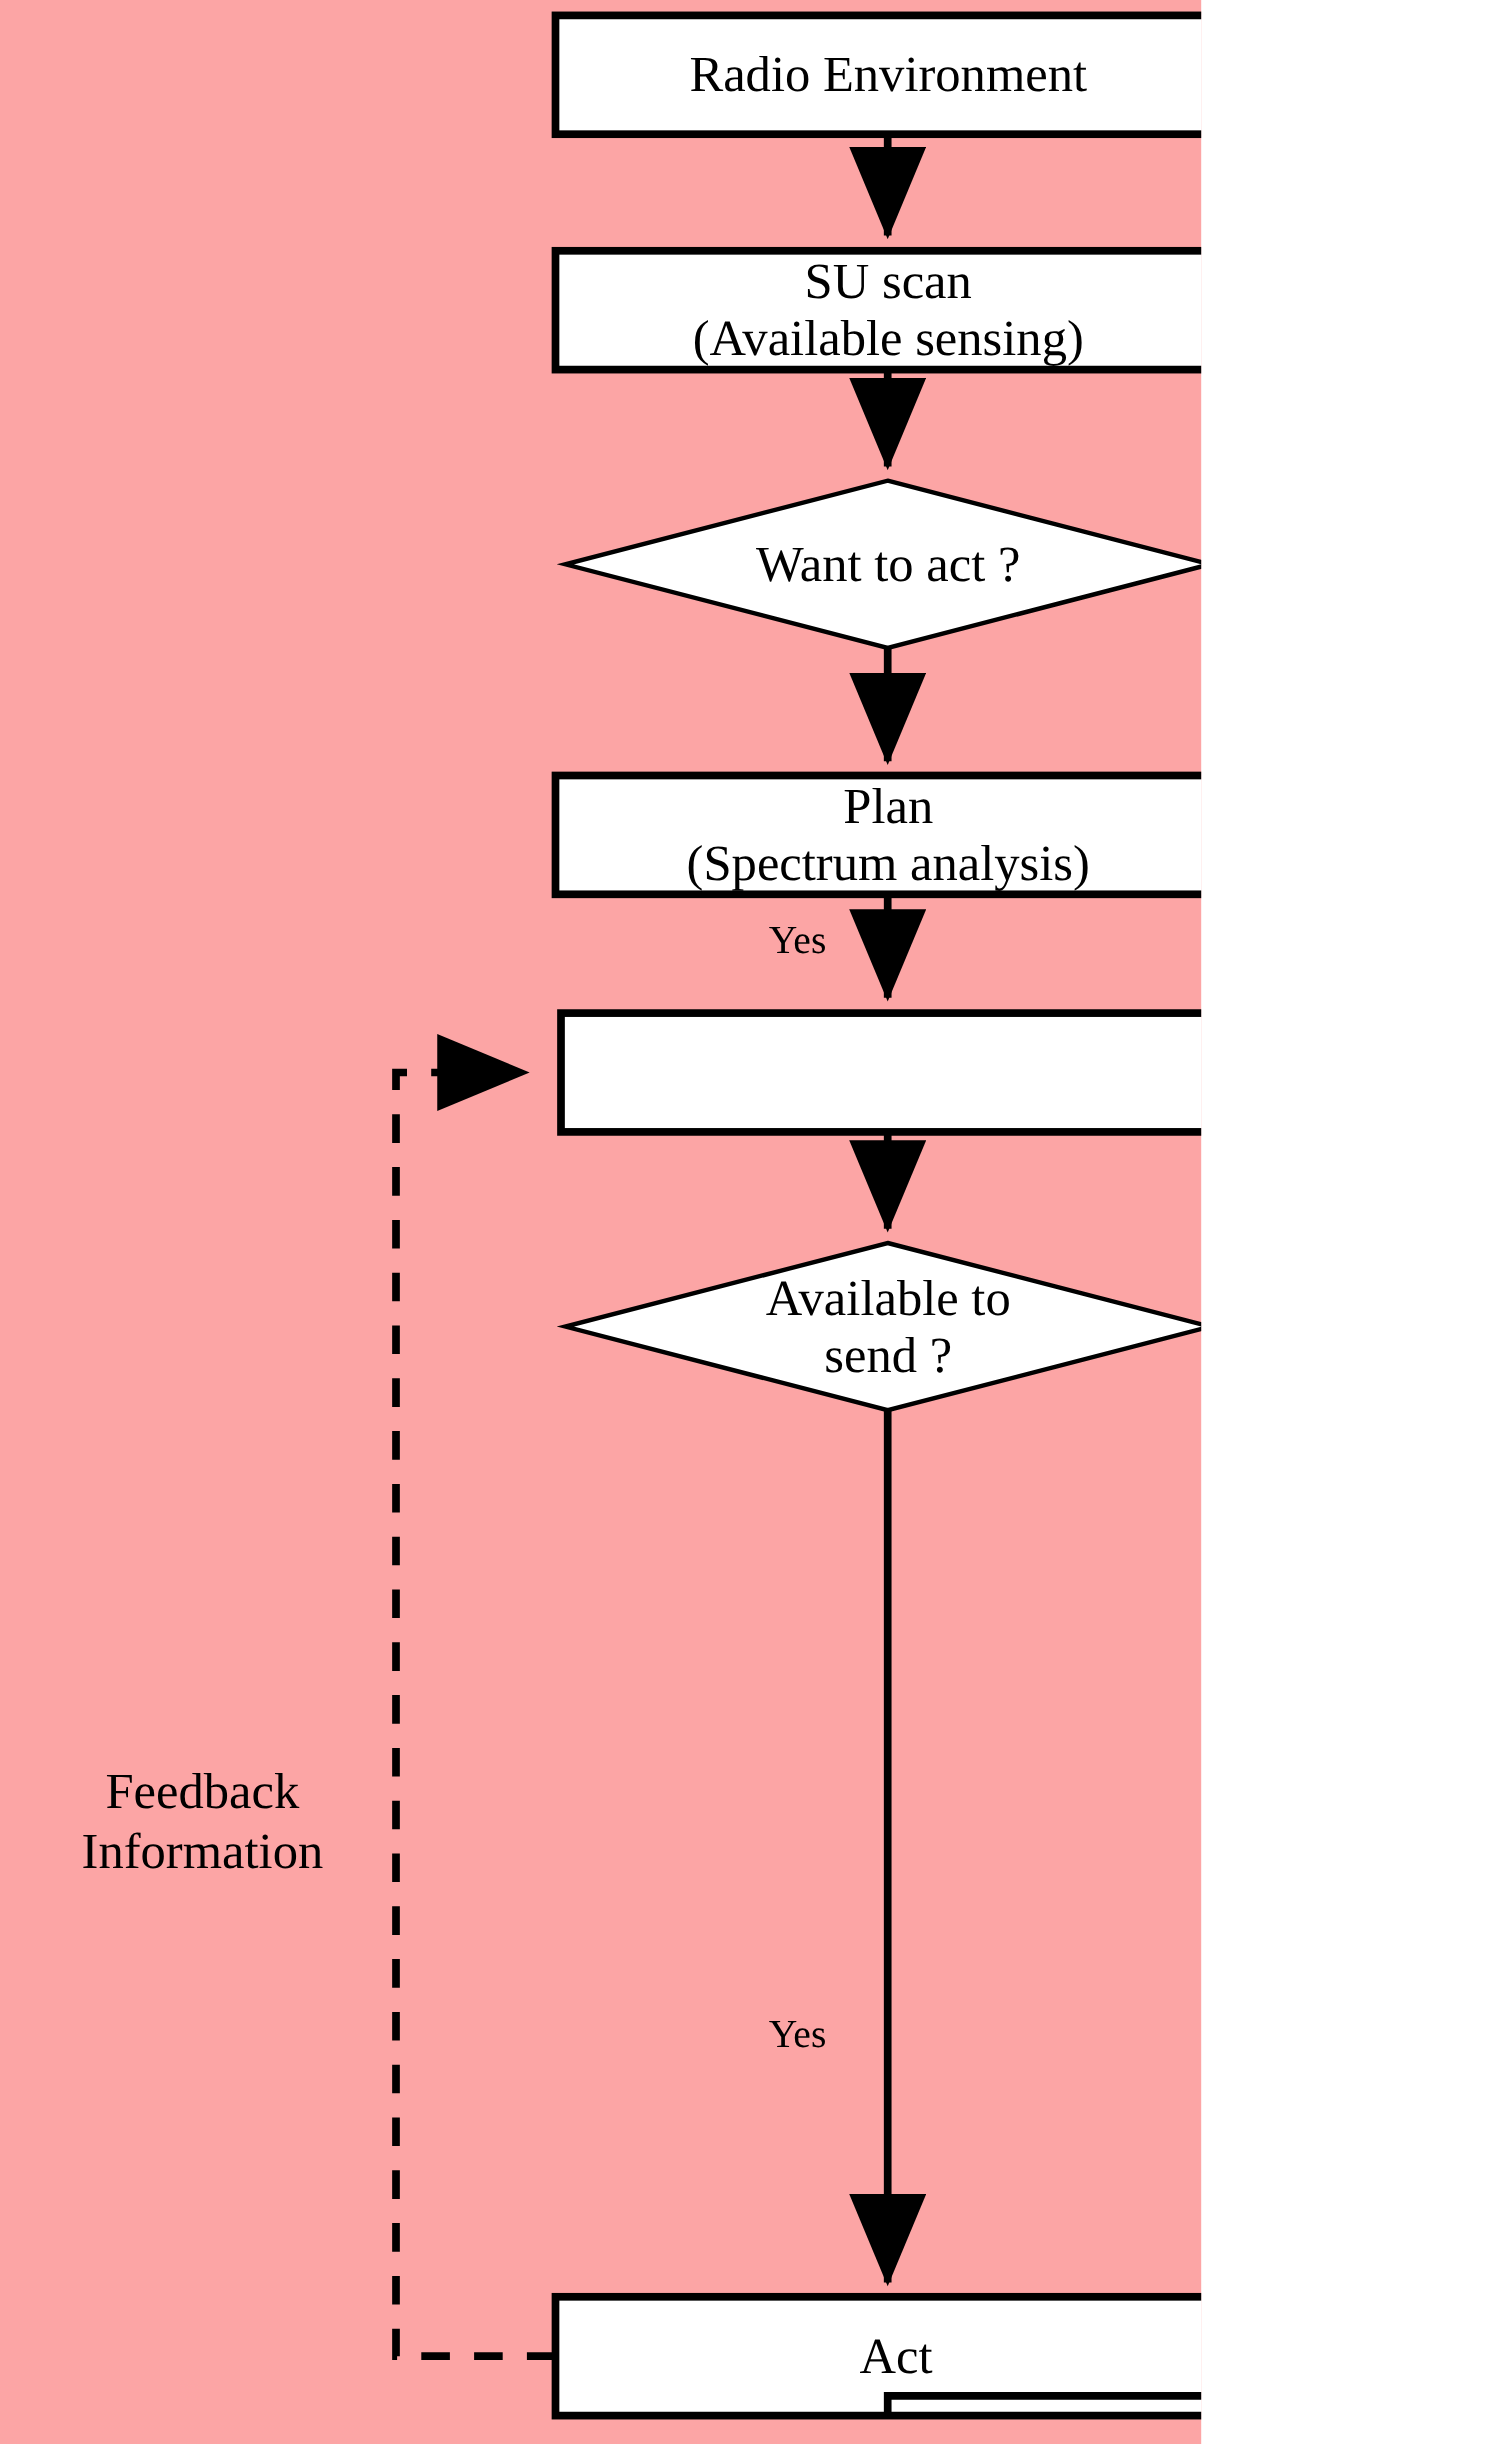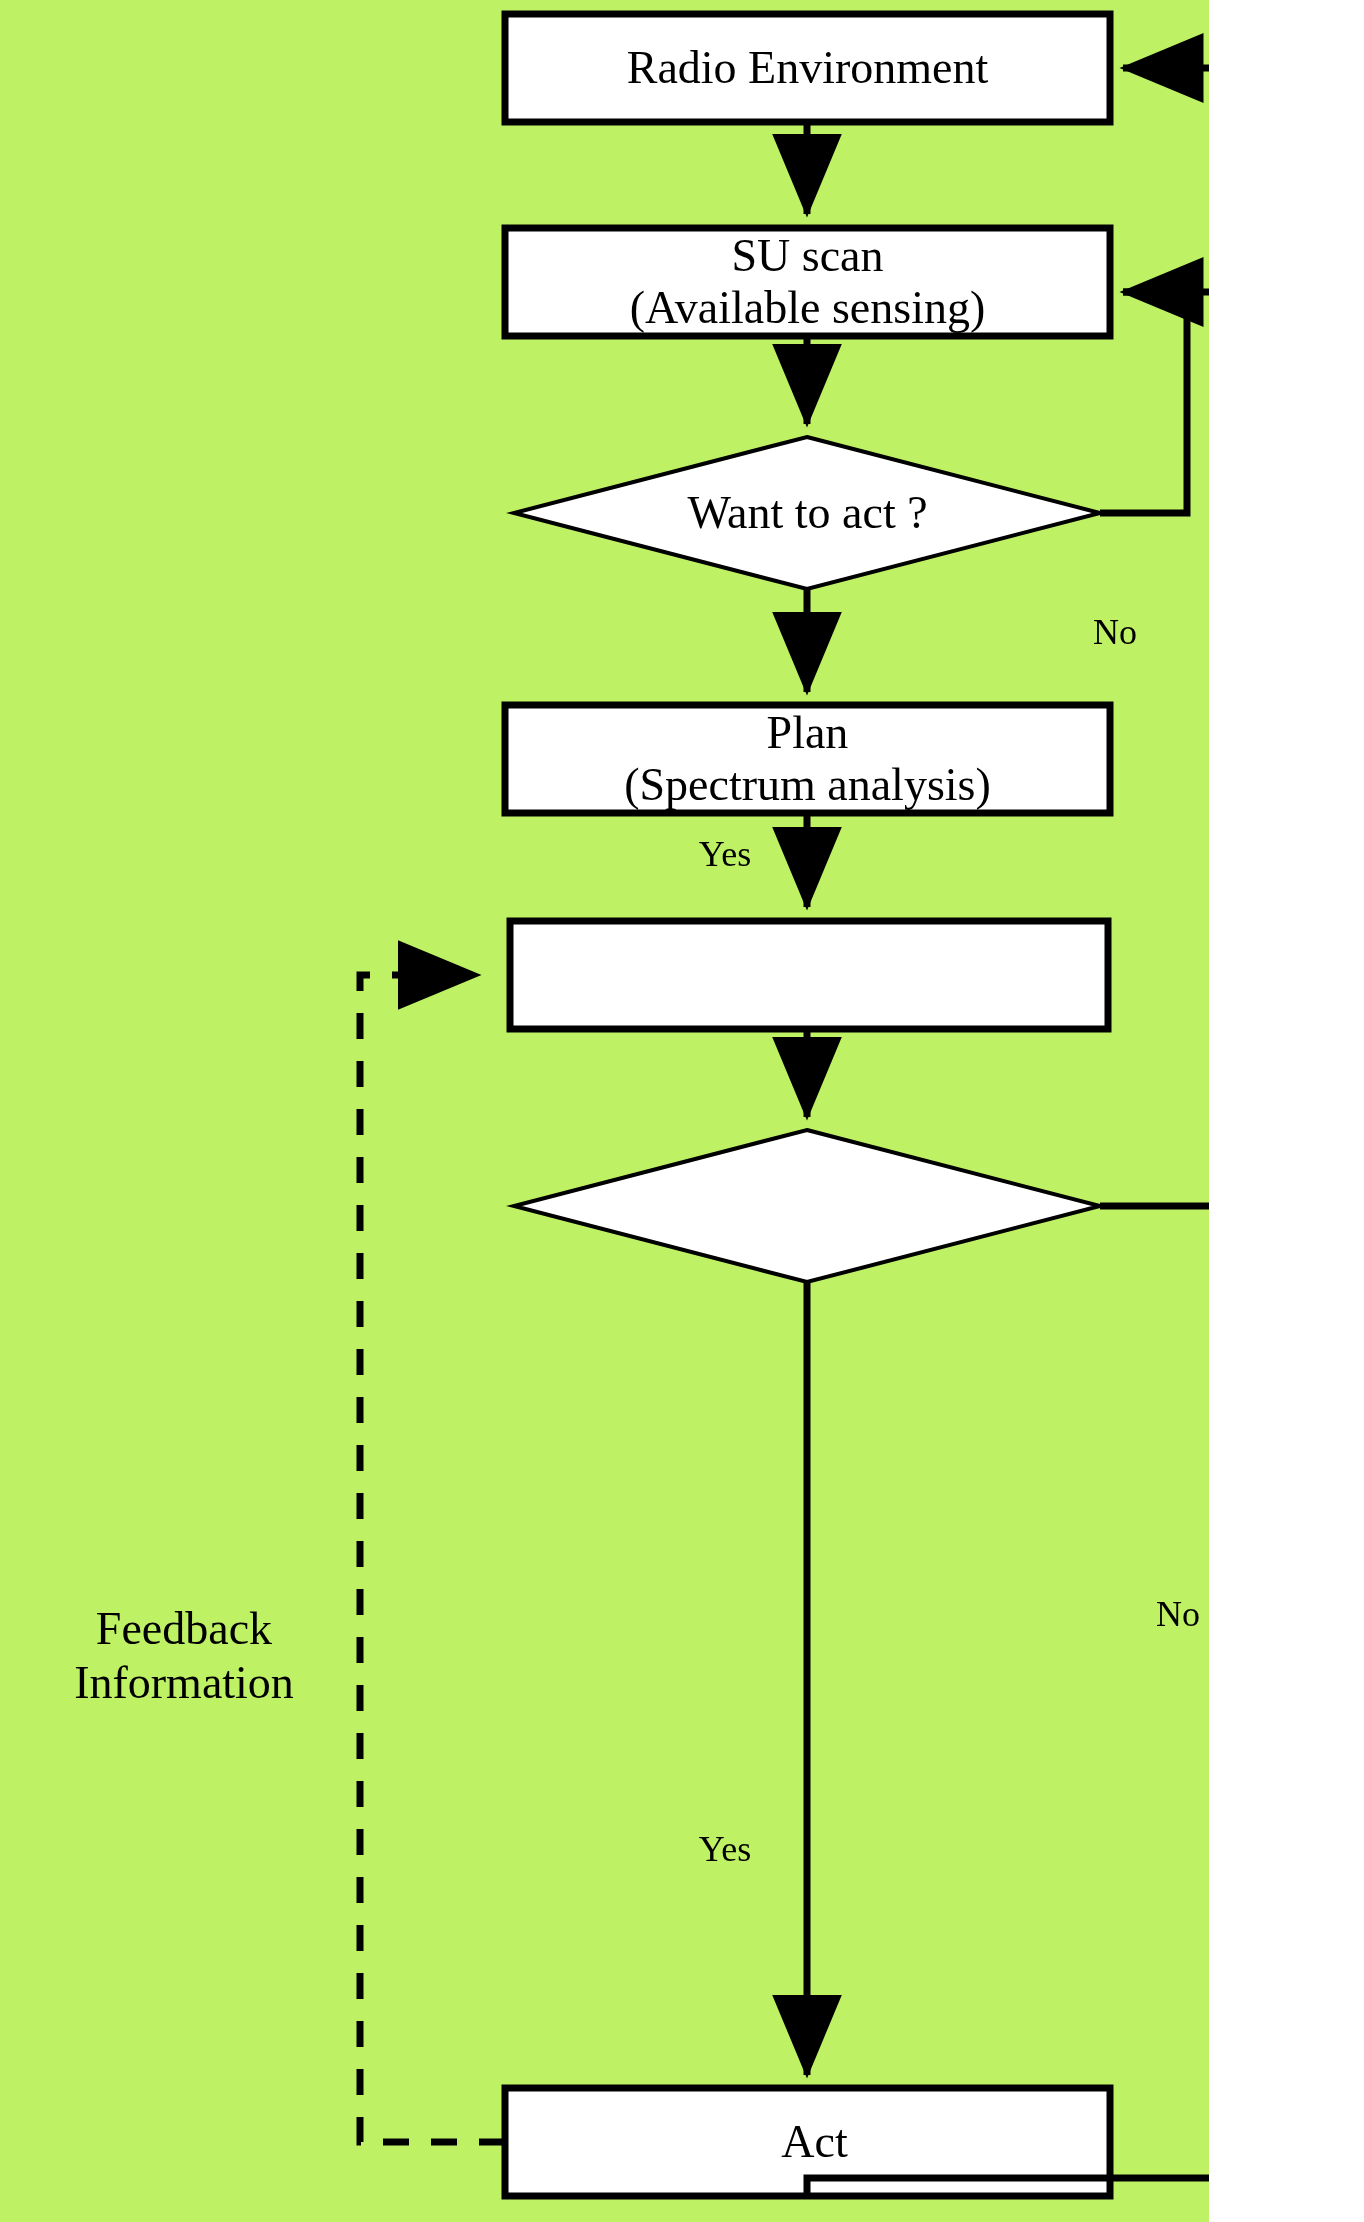--- a/index.html
+++ b/index.html
@@ -1,17 +1,17 @@
 <!DOCTYPE html>
 <html><head>
 <meta charset="utf-8">
 <style>
   html,body{margin:0;padding:0;background:#ffffff;}
   body{width:1364px;height:2222px;font-family:"Liberation Serif","DejaVu Serif",serif;color:#000;}
-  #canvas{position:relative;width:1209px;height:2222px;overflow:hidden;background:#bef264;}
+  #canvas{position:relative;width:1092px;height:2222px;overflow:hidden;background:#fca5a5;}
   svg.layer{position:absolute;left:0;top:0;width:1364px;height:2222px;}
   .node-label{
     position:absolute;
     display:flex;align-items:center;justify-content:center;
     text-align:center;
     line-height:1.12;
     font-size:46px;
     white-space:pre-line;
     pointer-events:none;
   }
@@ -73,20 +73,22 @@
 
   <div class="node-label" style="left:505px;top:228px;width:605px;height:108px;">SU scan
 (Available sensing)</div>
 
   <div class="node-label" style="left:560px;top:463px;width:495px;height:100px;">Want to act ?</div>
 
   <div class="node-label" style="left:505px;top:705px;width:605px;height:108px;">Plan
 (Spectrum analysis)</div>
 
 
+  <div class="node-label" style="left:560px;top:1148px;width:495px;height:116px;">Available to
+send ?</div>
 
   <div class="node-label" style="left:512px;top:2088px;width:605px;height:108px;">Act</div>
 
   <div class="edge-label" style="left:1055px;top:613px;width:120px;">No</div>
 
   <div class="edge-label" style="left:660px;top:835px;width:130px;">Yes</div>
 
   <div class="edge-label" style="left:1118px;top:1595px;width:120px;">No</div>
 
   <div class="edge-label" style="left:660px;top:1830px;width:130px;">Yes</div>

